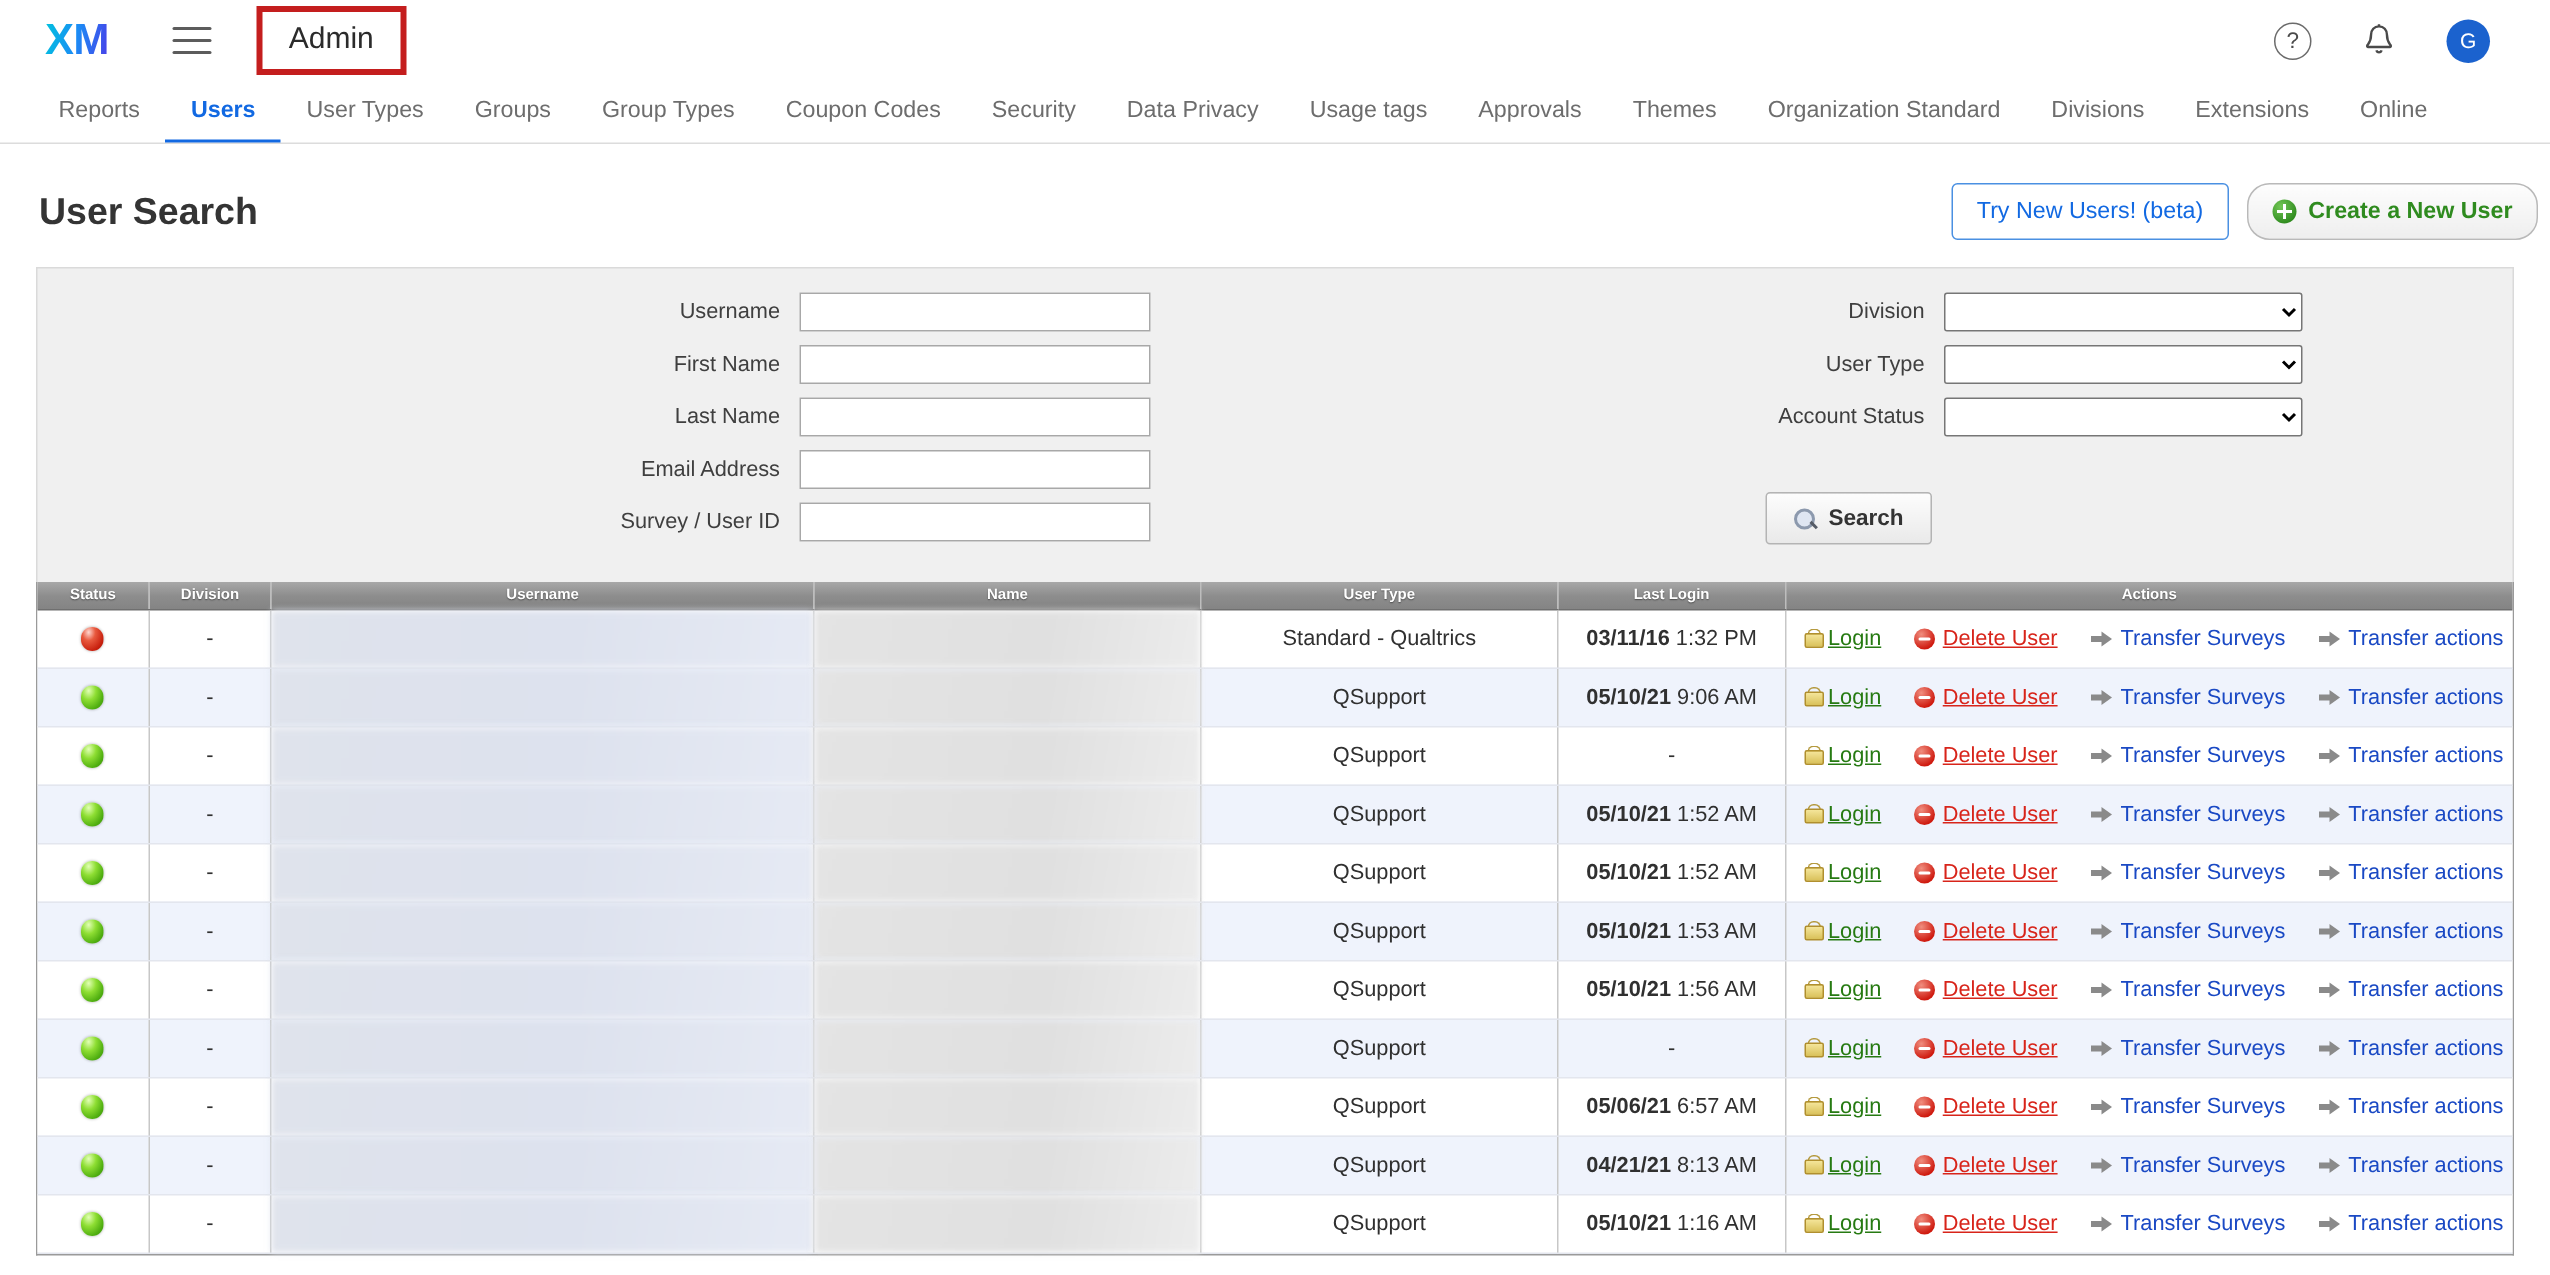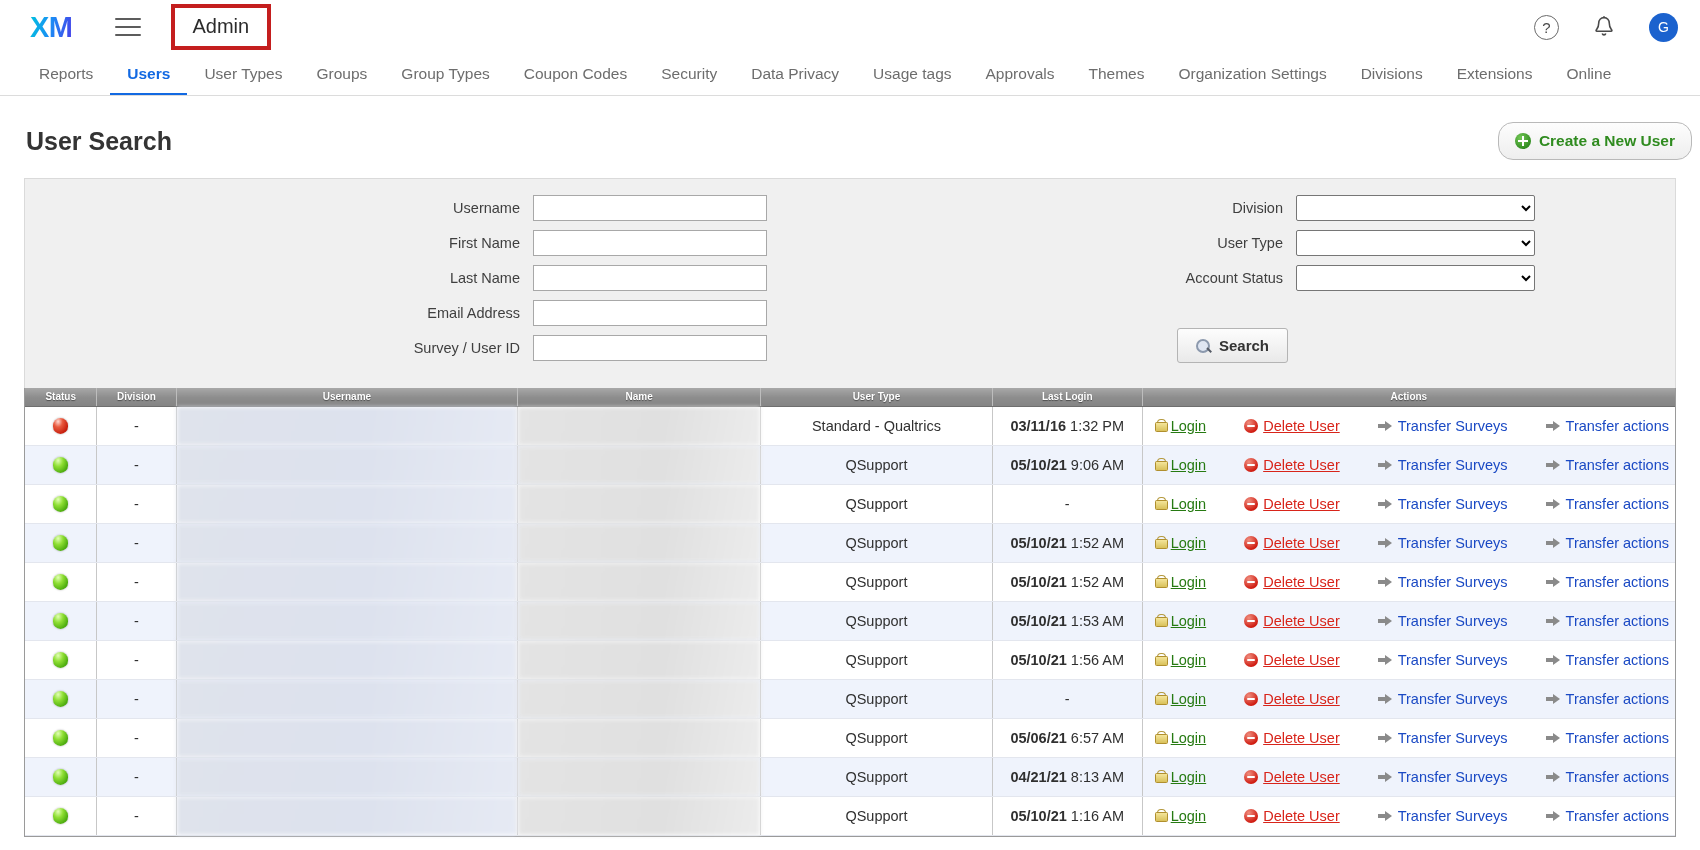--- a/index.html
+++ b/index.html
@@ -11,21 +11,21 @@
     background: #ffffff;
     font-family: "Liberation Sans", sans-serif;
     -webkit-font-smoothing: antialiased;
   }
 
   
   .topbar {
     height: 54px;
     display: flex;
     align-items: center;
-    padding: 0 22px 0 30px;
+    padding: 0 40px 0 30px;
     background: #fff;
     position: relative;
   }
   .logo {
     font-size: 29px;
     font-weight: bold;
     letter-spacing: -0.5px;
     background: linear-gradient(100deg, #00C3DE 0%, #1B8CF5 48%, #4B3BE8 100%);
     -webkit-background-clip: text;
     background-clip: text;
@@ -322,21 +322,21 @@
     background: linear-gradient(100deg, #e4e4e4 0%, #e0e0e0 60%, #ececec 100%);
     filter: blur(2px);
   }
 
   .date-b { font-weight: bold; }
 
   .actions-cell {
     display: flex;
     align-items: center;
     justify-content: flex-start;
-    gap: 16px;
+    gap: 0;
     padding-left: 6px;
   }
   .act {
     display: inline-flex;
     align-items: center;
     gap: 5px;
     cursor: pointer;
     font-size: 14.5px;
   }
   .act + .act { margin-left: 22px; }
@@ -431,29 +431,30 @@
     <div class="nav-tab active">Users</div>
     <div class="nav-tab">User Types</div>
     <div class="nav-tab">Groups</div>
     <div class="nav-tab">Group Types</div>
     <div class="nav-tab">Coupon Codes</div>
     <div class="nav-tab">Security</div>
     <div class="nav-tab">Data Privacy</div>
     <div class="nav-tab">Usage tags</div>
     <div class="nav-tab">Approvals</div>
     <div class="nav-tab">Themes</div>
-    <div class="nav-tab">Organization Settings</div>
+    <div class="nav-tab">Organization Standard</div>
     <div class="nav-tab">Divisions</div>
     <div class="nav-tab">Extensions</div>
     <div class="nav-tab">Online</div>
   </div>
 
 <div class="page-head">
   <div class="page-title">User Search</div>
   <div class="head-actions">
+    <button class="btn-beta">Try New Users! (beta)</button>
     <button class="btn-create">
       <span class="plus-circle"></span>
       <span>Create a New User</span>
     </button>
   </div>
 </div>
 
 <div class="search-panel">
   <div class="col-left" id="left-fields">
       <div class="frow">

